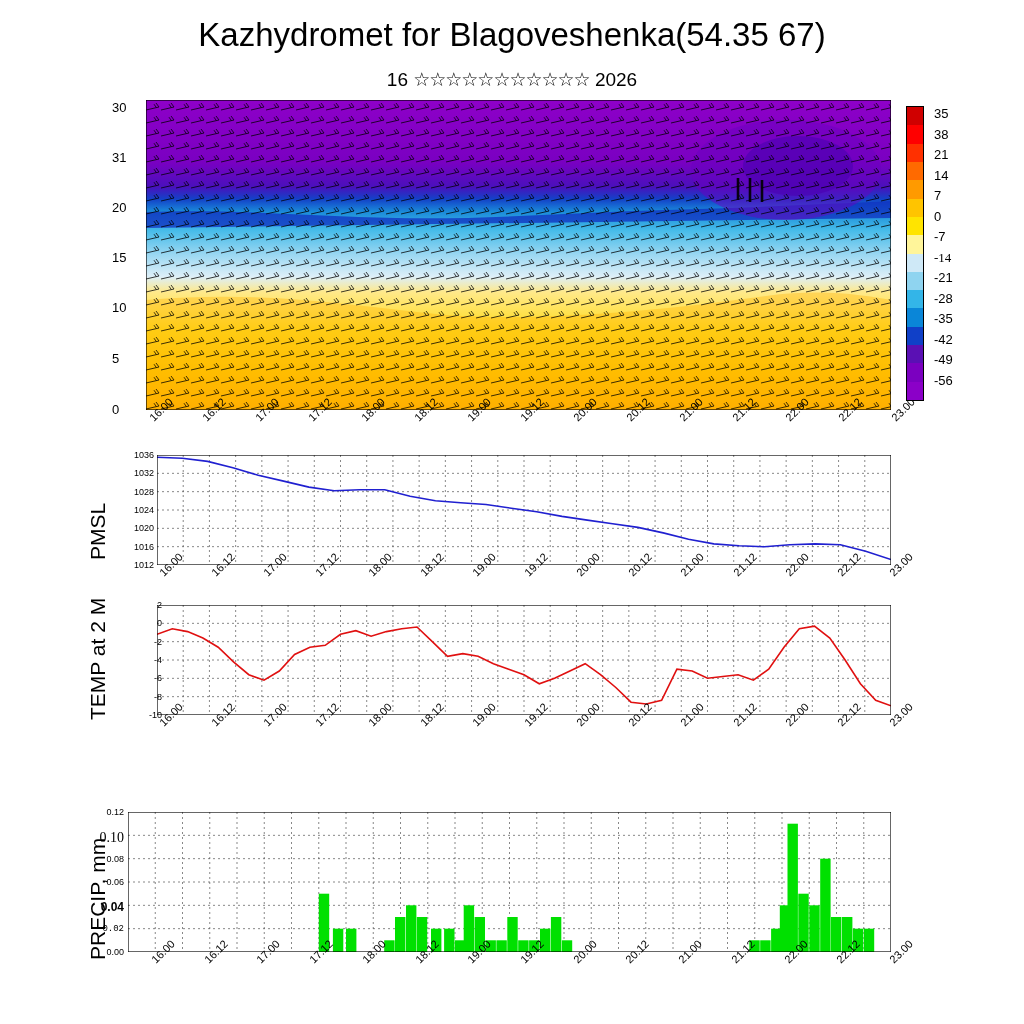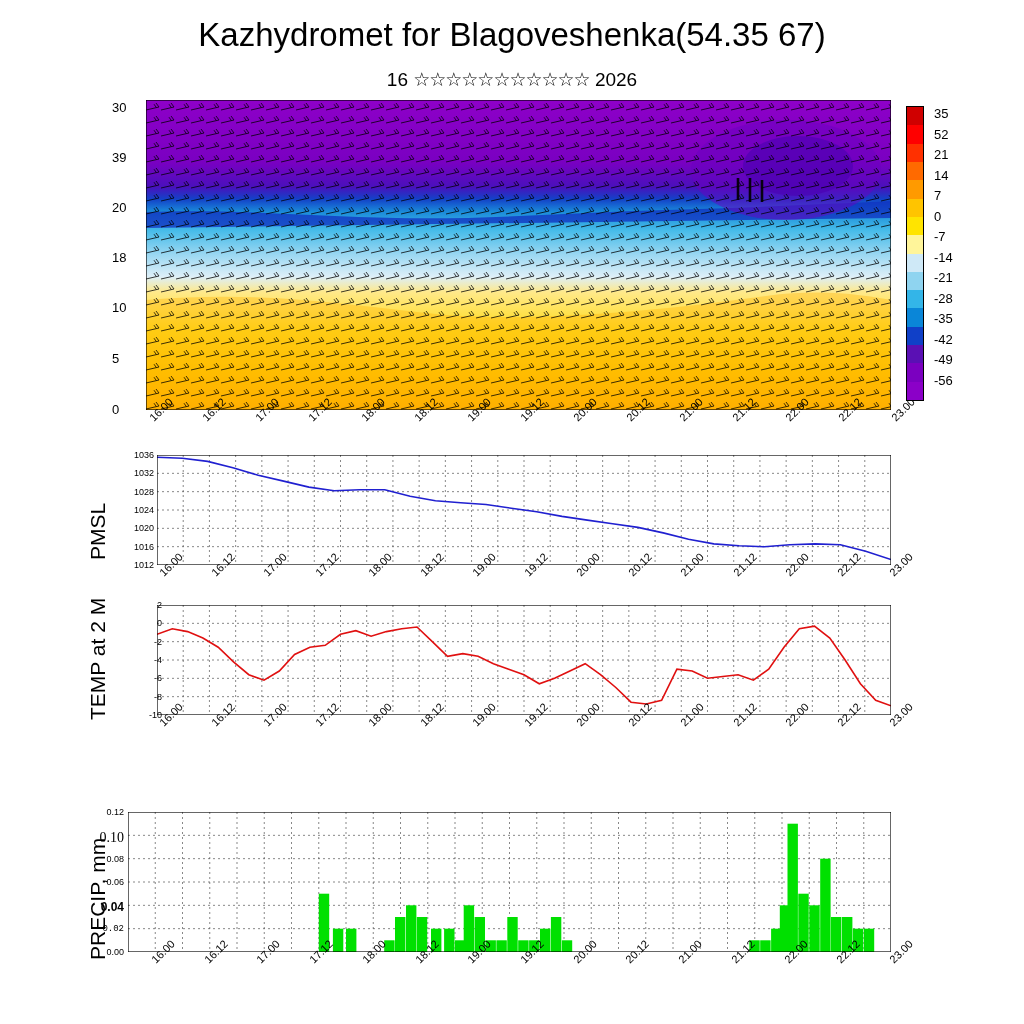--- a/index.html
+++ b/index.html
@@ -93,23 +93,23 @@
         <path d="M604,78 L604,102"></path>
         <path d="M616,80 L616,102"></path>
     </g>
     <rect x="0" y="0" width="745" height="310" fill="none" stroke="#000" stroke-width="1.2"></rect>
   </svg>
 </div>
 
 <div class="ytick-main" style="left:112px;top:402px;width:26px;">0</div>
 <div class="ytick-main" style="left:112px;top:351px;width:26px;">5</div>
 <div class="ytick-main" style="left:112px;top:300px;width:26px;">10</div>
-<div class="ytick-main" style="left:112px;top:250px;width:26px;">18</div>
+<div class="ytick-main" style="left:112px;top:250px;width:26px;">15</div>
 <div class="ytick-main" style="left:112px;top:200px;width:26px;">20</div>
-<div class="ytick-main" style="left:112px;top:150px;width:26px;">39</div>
+<div class="ytick-main" style="left:112px;top:150px;width:26px;">31</div>
 <div class="ytick-main" style="left:112px;top:100px;width:26px;">30</div>
 
 <div id="xticks-main">
     <div class="xtick" style="left: 147px; top: 415px;">16.00</div>
     <div class="xtick" style="left: 200px; top: 415px;">16.12</div>
     <div class="xtick" style="left: 253px; top: 415px;">17.00</div>
     <div class="xtick" style="left: 306px; top: 415px;">17.12</div>
     <div class="xtick" style="left: 359px; top: 415px;">18.00</div>
     <div class="xtick" style="left: 412px; top: 415px;">18.12</div>
     <div class="xtick" style="left: 465px; top: 415px;">19.00</div>
@@ -136,27 +136,27 @@
     <div class="cb-seg" style="height: 18.3125px; background: rgb(143, 212, 240);"></div>
     <div class="cb-seg" style="height: 18.3125px; background: rgb(51, 181, 232);"></div>
     <div class="cb-seg" style="height: 18.3125px; background: rgb(10, 134, 216);"></div>
     <div class="cb-seg" style="height: 18.3125px; background: rgb(16, 64, 200);"></div>
     <div class="cb-seg" style="height: 18.3125px; background: rgb(90, 16, 180);"></div>
     <div class="cb-seg" style="height: 18.3125px; background: rgb(123, 0, 192);"></div>
     <div class="cb-seg" style="height: 18.3125px; background: rgb(139, 0, 200);"></div>
   </div>
 <div id="cb-labels">
     <div class="cb-lab" style="top: 106px;">35</div>
-    <div class="cb-lab" style="top: 126.5px;">52</div>
+    <div class="cb-lab" style="top: 126.5px;">38</div>
     <div class="cb-lab" style="top: 147px;">21</div>
     <div class="cb-lab" style="top: 167.5px;">14</div>
     <div class="cb-lab" style="top: 188px;">7</div>
     <div class="cb-lab" style="top: 208.5px;">0</div>
     <div class="cb-lab" style="top: 229px;">-7</div>
-    <div class="cb-lab" style="top: 249.5px;">-14</div>
+    <div class="cb-lab" style="top: 249.5px; font-family: Liberation Serif, serif;">-14</div>
     <div class="cb-lab" style="top: 270px;">-21</div>
     <div class="cb-lab" style="top: 290.5px;">-28</div>
     <div class="cb-lab" style="top: 311px;">-35</div>
     <div class="cb-lab" style="top: 331.5px;">-42</div>
     <div class="cb-lab" style="top: 352px;">-49</div>
     <div class="cb-lab" style="top: 372.5px;">-56</div>
   </div>
 
 <div class="ylab-v" style="left:86px;top:560px;">PMSL</div>
 <div class="panel" id="pmsl-plot" style="left:157px;top:455px;width:734px;height:110px;">

